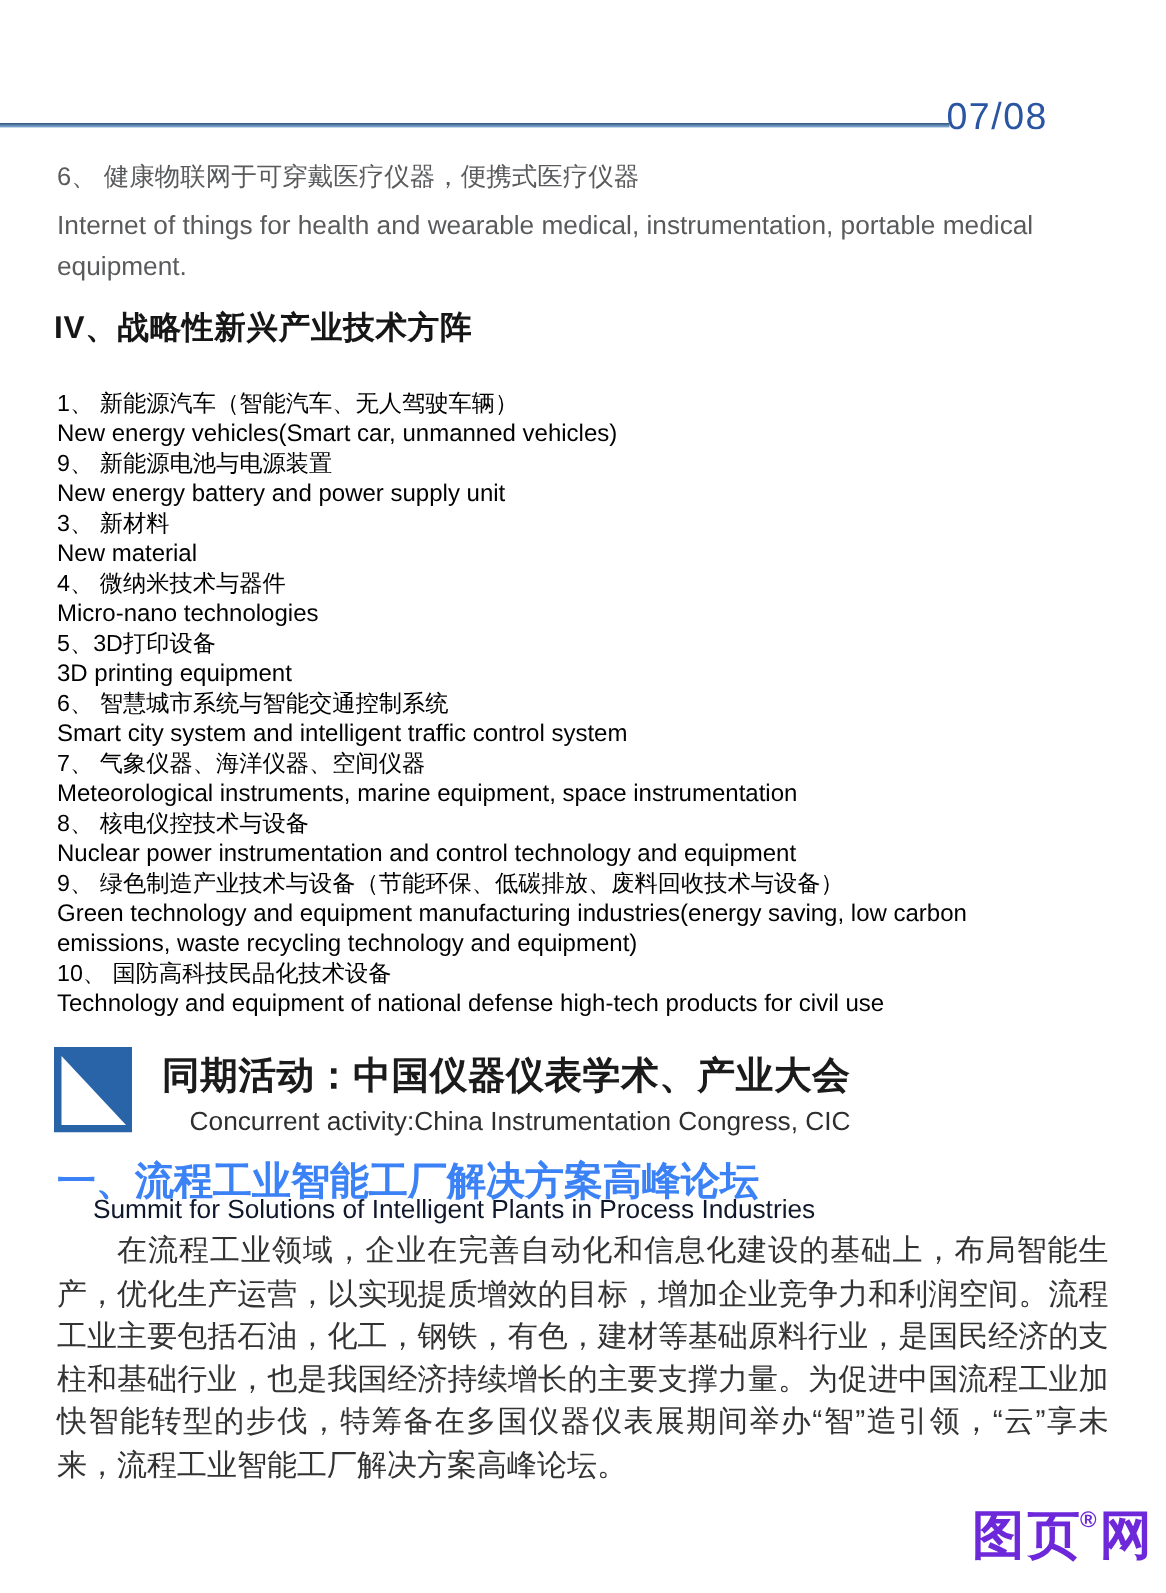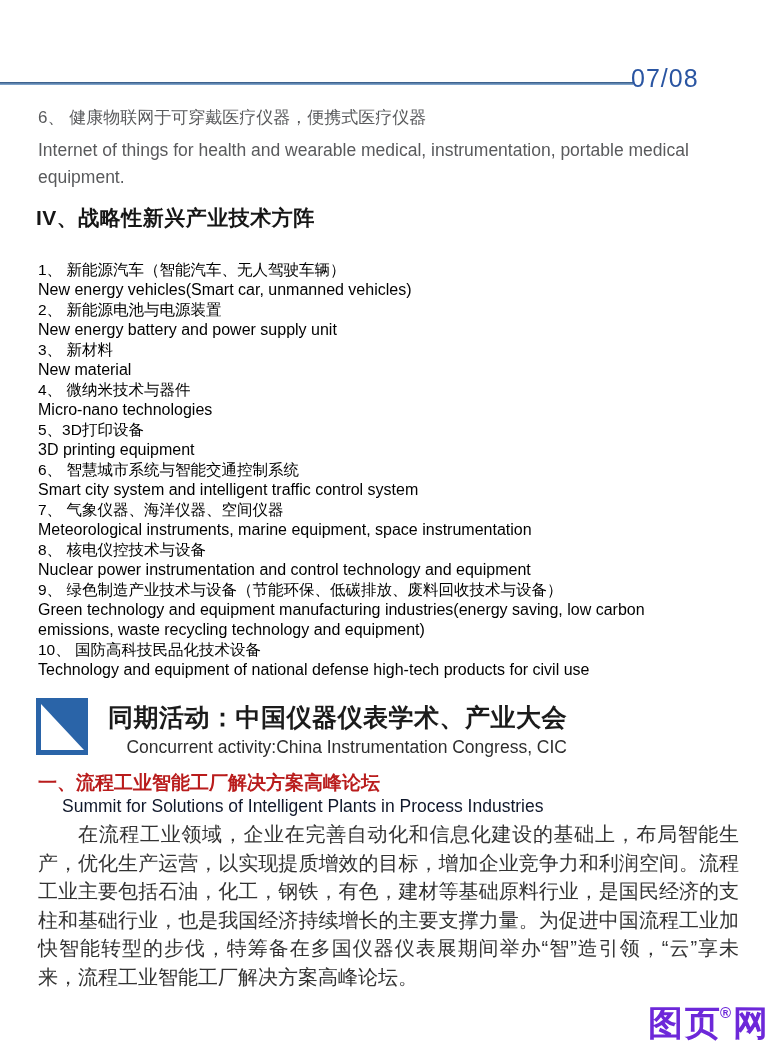--- a/index.html
+++ b/index.html
@@ -18,21 +18,21 @@
   .sec-heading{position:absolute;left:36px;top:204px;margin:0;font-size:21px;
     font-weight:bold;color:#161616;letter-spacing:0.5px;}
   .list{position:absolute;left:38px;top:260px;width:612px;color:#000000;}
   .list .item p{margin:0;}
   .list .zh{font-size:15.5px;line-height:20px;}
   .list .en{font-size:16px;line-height:20px;}
   .congress{position:absolute;left:36px;top:698px;display:flex;align-items:flex-start;text-align:right;}
   .logo{display:block;margin-right:20px;}
   .ctitles .czh{font-size:25px;font-weight:bold;color:#1b1b1b;line-height:38px;letter-spacing:0.5px;}
   .ctitles .cen{font-size:17.5px;color:#2e2e2e;line-height:22px;}
-  .forum-zh{position:absolute;left:38px;top:770px;font-size:19px;font-weight:bold;color:#b91c1c;}
+  .forum-zh{position:absolute;left:38px;top:770px;font-size:26px;font-weight:bold;color:#3b82f6;}
   .forum-en{position:absolute;left:62px;top:796px;font-size:17.5px;color:#0f172a;}
   .para{position:absolute;left:38px;top:820px;width:701px;margin:0;
     font-size:20px;line-height:28.5px;color:#333333;
     text-align:justify;text-indent:2em;font-weight:500;}
   .watermark{position:absolute;left:648px;top:1000px;color:#6d28d9;
     font-weight:bold;font-size:35px;letter-spacing:2px;white-space:nowrap;}
   .watermark sup{font-size:15px;letter-spacing:0;position:relative;top:-4px;left:-2px;}
 </style>
 </head>
 <body>
@@ -48,21 +48,21 @@
   </div>
 
   <h2 class="sec-heading">IV、战略性新兴产业技术方阵</h2>
 
   <div class="list">
     <div class="item">
       <p class="zh">1、 新能源汽车（智能汽车、无人驾驶车辆）</p>
       <p class="en">New energy vehicles(Smart car, unmanned vehicles)</p>
     </div>
     <div class="item">
-      <p class="zh">2、 新能源电池与电源装置</p>
+      <p class="zh">9、 新能源电池与电源装置</p>
       <p class="en">New energy battery and power supply unit</p>
     </div>
     <div class="item">
       <p class="zh">3、 新材料</p>
       <p class="en">New material</p>
     </div>
     <div class="item">
       <p class="zh">4、 微纳米技术与器件</p>
       <p class="en">Micro-nano technologies</p>
     </div>

